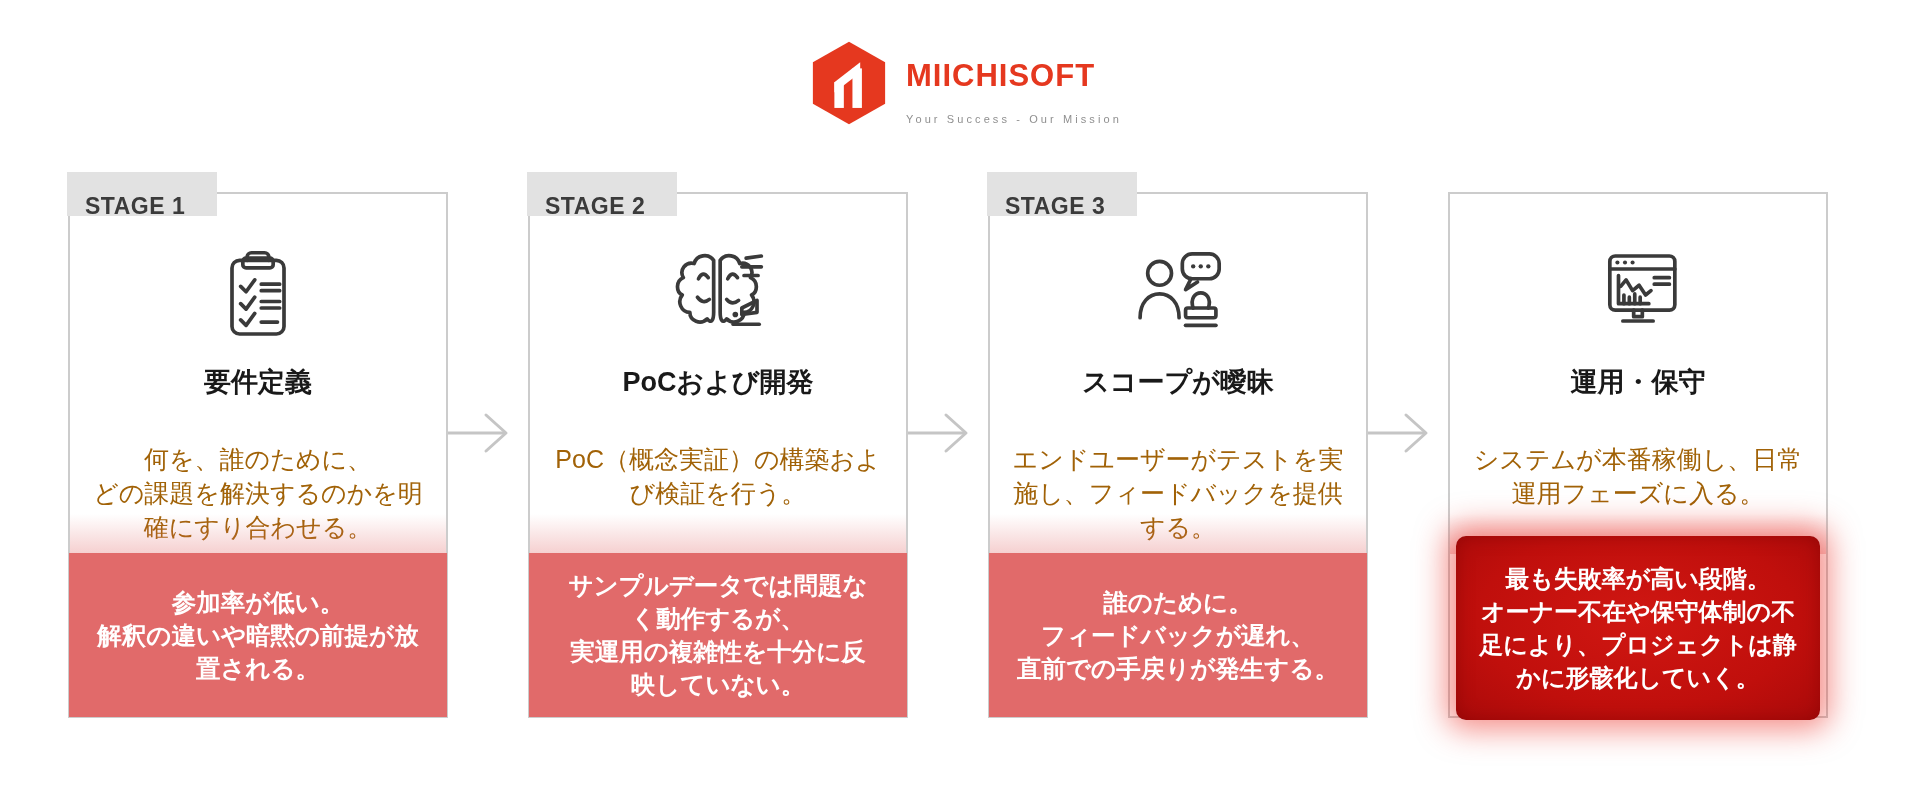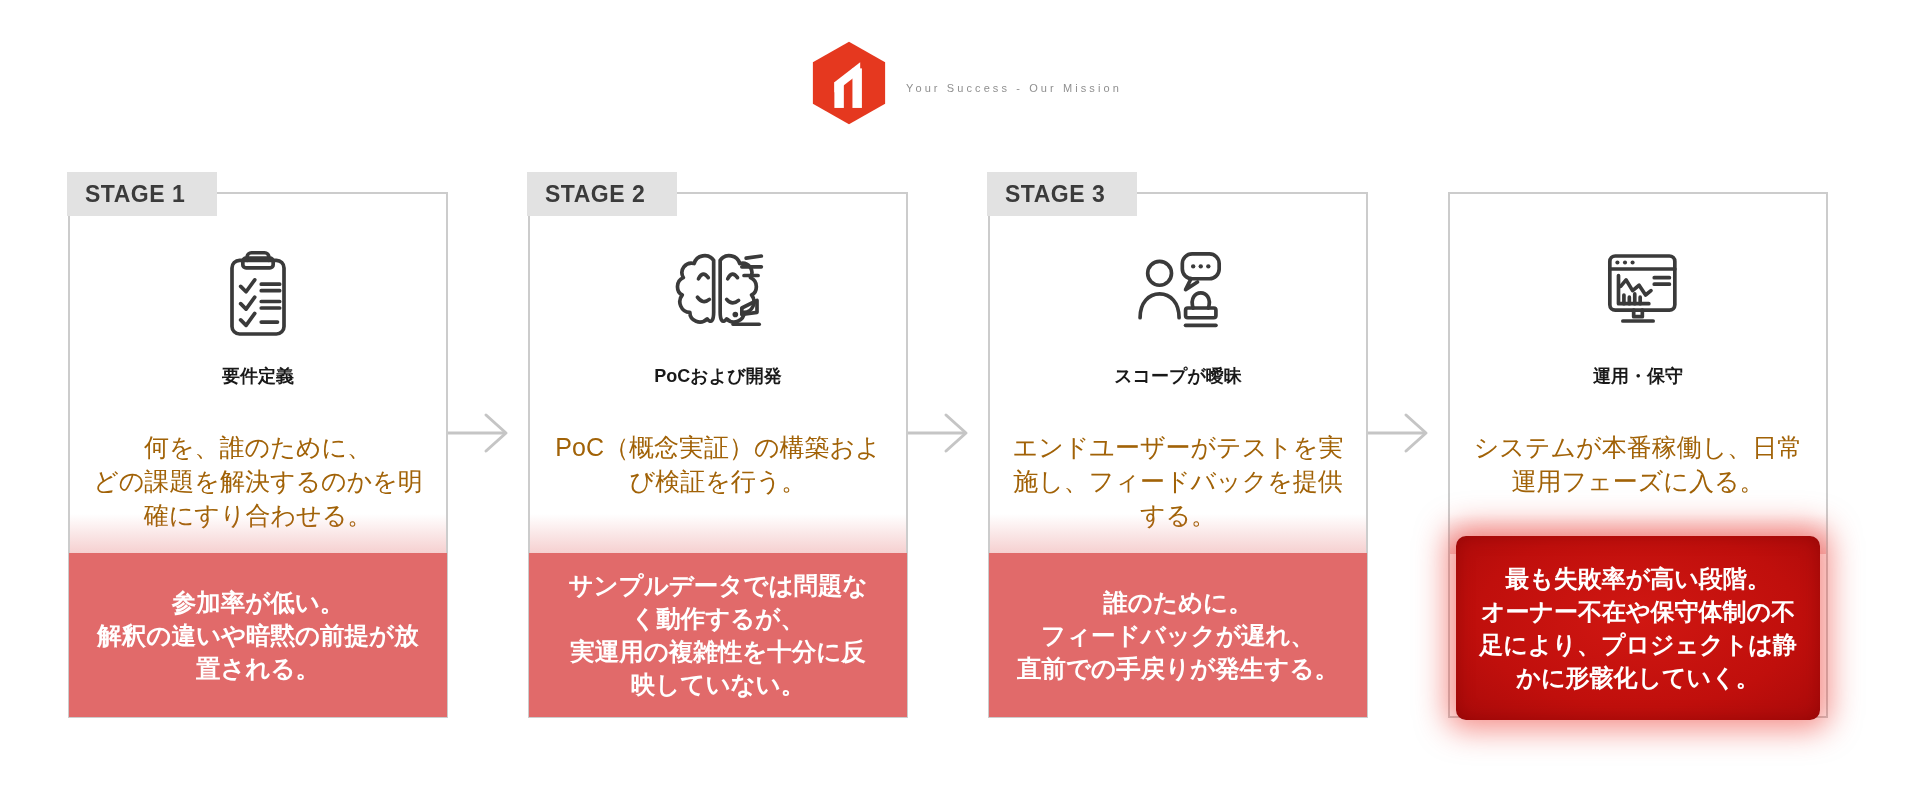--- a/index.html
+++ b/index.html
@@ -14,25 +14,25 @@
   .brand{font-size:31px;font-weight:800;letter-spacing:1px;color:#e5381f;line-height:1;}
   .tagline{margin-top:22px;font-size:11px;letter-spacing:3.1px;color:#8f8f8f;font-weight:500;}
   
   .card{
     position:absolute;top:192px;width:380px;height:526px;background:#ffffff;
     border:2px solid #cccccc;box-sizing:border-box;text-align:center;
   }
   .tab{
     position:absolute;top:-22px;left:-3px;height:44px;min-width:150px;box-sizing:border-box;
     background:#e2e2e2;color:#3b3b3b;font-size:23px;font-weight:700;letter-spacing:.5px;
-    line-height:44px;padding:0 30px 0 18px;text-align:left;
+    line-height:44px;padding:12px 30px 0 18px;text-align:left;
   }
   .icon{margin-top:48px;height:106px;display:flex;align-items:center;justify-content:center;}
   .icon svg{width:104px;height:104px;}
-  .title{margin:16px 0 0 0;font-size:18px;font-weight:700;color:#191919;text-align:center;}
+  .title{margin:16px 0 0 0;font-size:27px;font-weight:700;color:#191919;text-align:center;}
   .desc{
     margin:42px 14px 0 14px;font-size:25px;line-height:34px;color:#a16207;
     white-space:pre-line;
   }
   .fade{
     position:absolute;left:0;right:0;bottom:162px;height:40px;
     background:linear-gradient(to bottom,rgba(225,106,106,0),rgba(225,106,106,0.32));
   }
   .risk{
     position:absolute;left:-1px;right:-1px;bottom:-1px;height:164px;background:#e16a6a;
@@ -63,20 +63,21 @@
   <div class="logo">
     <span class="hex">
       <svg viewBox="0 0 100 100">
         <polygon points="50,2 92,26 92,74 50,98 8,74 8,26" fill="#e5381f"></polygon>
         <polygon points="33,49 63,26 63,38 33,61" fill="#ffffff"></polygon>
         <rect x="33" y="49" width="11" height="30" fill="#ffffff"></rect>
         <rect x="54" y="33" width="11" height="46" fill="#ffffff"></rect>
       </svg>
     </span>
     <span class="words">
+      <div class="brand">MIICHISOFT</div>
       <div class="tagline">Your Success - Our Mission</div>
     </span>
   </div>
 
   <section class="card" style="left:68px">
     <div class="tab">STAGE 1</div>
     <div class="icon">
       <svg viewBox="0 0 96 96">
         <rect class="ic" x="24" y="16" width="48" height="68" rx="7"></rect>
         <path class="ic" d="M38,16 v-3 a4,4 0 0 1 4,-4 h12 a4,4 0 0 1 4,4 v3" fill="#ffffff"></path>

